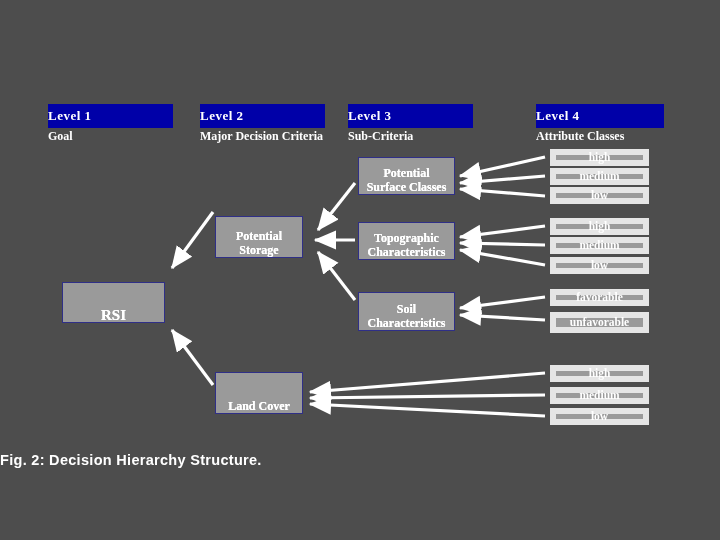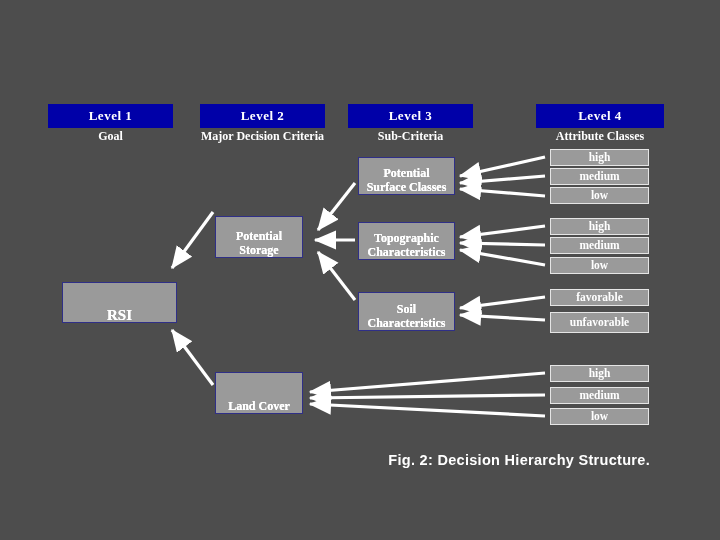--- a/index.html
+++ b/index.html
@@ -6,21 +6,21 @@
   body{
     width:720px;height:540px;
     background:#4d4d4d;
     font-family:"Liberation Serif", serif;
     overflow:hidden;
     position:relative;
   }
   #stage{position:absolute;left:0;top:0;width:720px;height:540px;}
 
   
-  .lvl-head{position:absolute;text-align:center;}
+  .lvl-head{position:absolute;}
   .lvl-bar{
     background:#0000a8;
     color:#ffffff;
     font-weight:bold;
     font-size:13px;
     letter-spacing:.5px;
     line-height:24px;
     height:24px;
     width:100%;
     box-sizing:border-box;
@@ -47,36 +47,36 @@
     justify-content:center;
     text-align:center;
     box-sizing:border-box;
     line-height:14px;
     text-shadow:0 0 0 #fff;
   }
   .node span{display:block;}
   .attr{
     position:absolute;
     background:#9a9a9a;
-    border:1px solid #e5e5e5;
+    border:6px solid #e5e5e5;
     color:#ffffff;
     font-weight:bold;
     font-size:11.5px;
     display:flex;
     align-items:center;
     justify-content:center;
     box-sizing:border-box;
     line-height:13px;
   }
 
   
   #caption{
     position:absolute;
     left:0;top:452px;width:650px;
-    text-align:right;
+    text-align:left;
     color:#ffffff;
     font-family:"Liberation Sans", sans-serif;
     font-size:14.5px;
     font-weight:bold;
     letter-spacing:.3px;
   }
 
   
   #arrows{position:absolute;left:0;top:0;width:720px;height:540px;pointer-events:none;}
 </style>
@@ -130,21 +130,21 @@
   </div>
   <div class="lvl-head" style="left:348px;top:104px;width:125px;">
     <div class="lvl-bar">Level 3</div>
     <div class="lvl-sub">Sub-Criteria</div>
   </div>
   <div class="lvl-head" style="left:536px;top:104px;width:128px;">
     <div class="lvl-bar">Level 4</div>
     <div class="lvl-sub">Attribute Classes</div>
   </div>
 
-  <div class="node" style="left:62px;top:282px;width:115px;height:41px;font-size:15px;">
+  <div class="node" style="left:62px;top:282px;width:103px;height:41px;font-size:15px;">
     <span>RSI</span>
   </div>
 
   <div class="node" style="left:215px;top:216px;width:88px;height:42px;">
     <div>
       <span>Potential</span>
       <span>Storage</span>
     </div>
   </div>
   <div class="node" style="left:215px;top:372px;width:88px;height:42px;">

